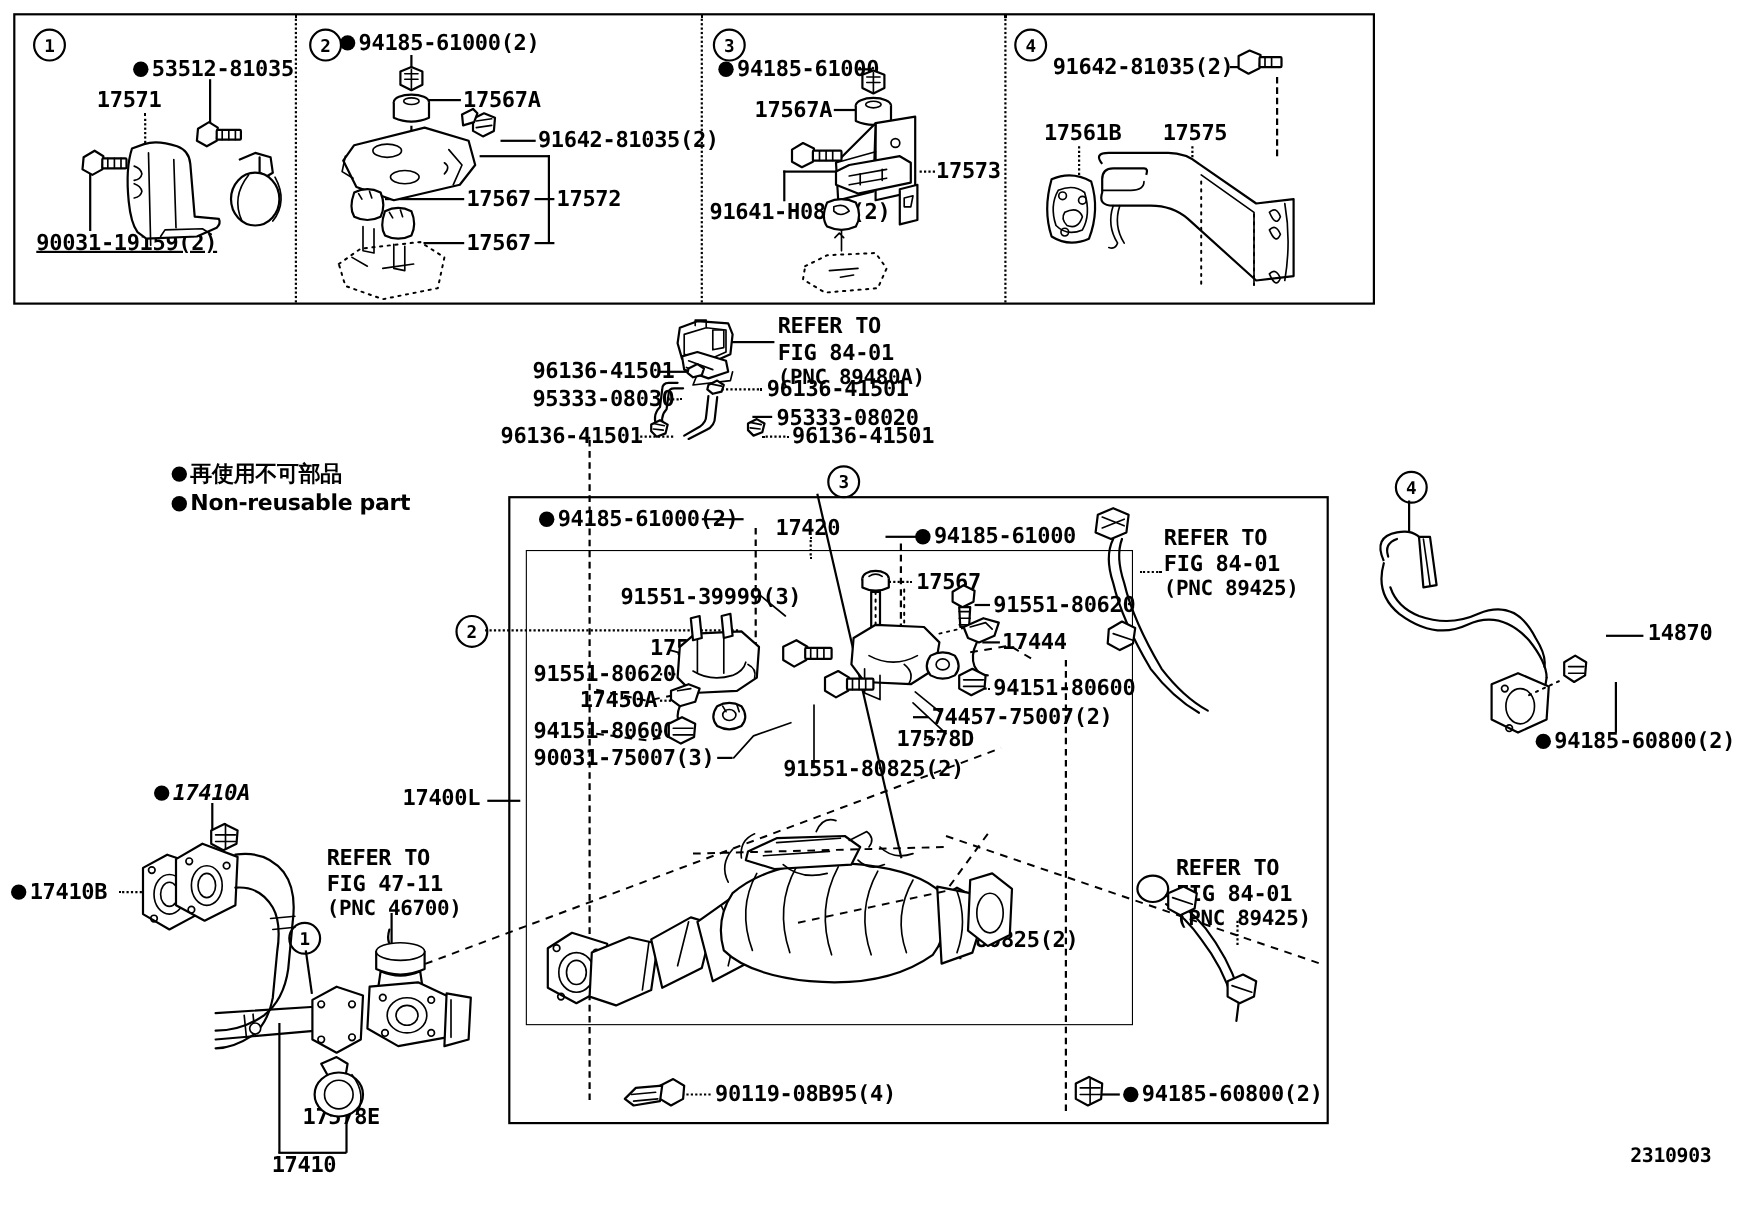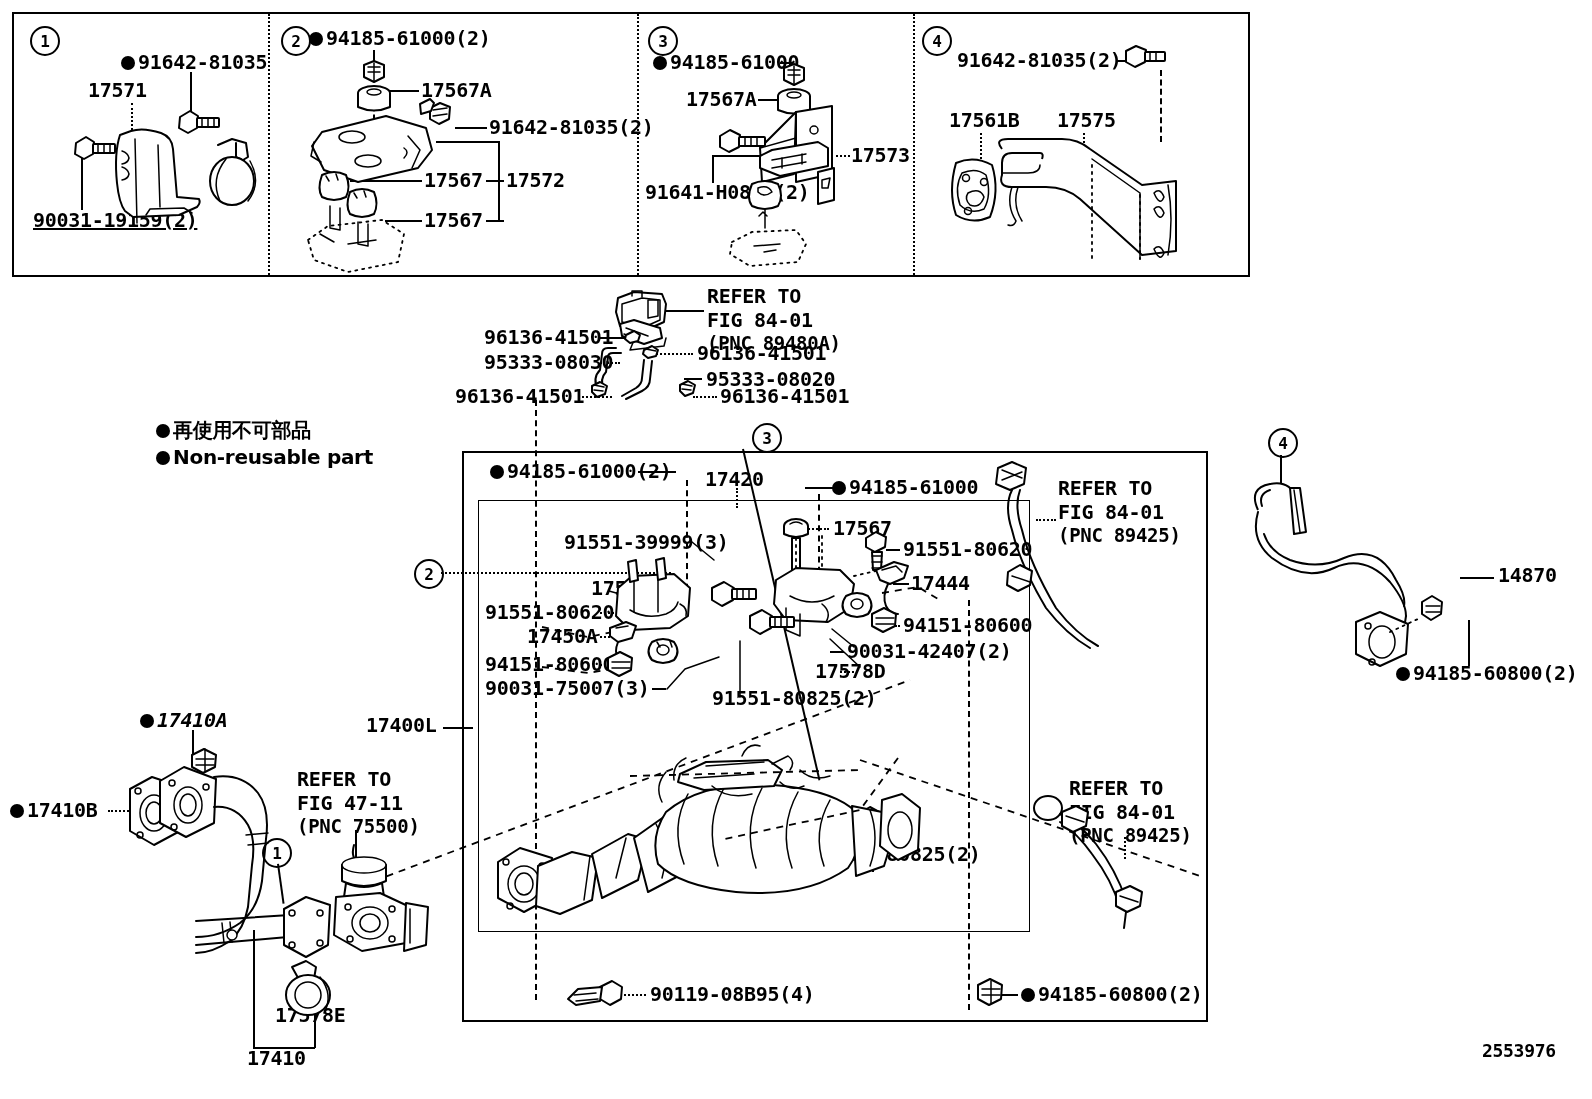--- a/index.html
+++ b/index.html
@@ -39,21 +39,21 @@
 <div class="bx" style="left:12px;top:12px;width:1238px;height:265px;"></div>
 <div class="bx-dot" style="left:268px;top:14px;width:0;height:261px;"></div>
 <div class="bx-dot" style="left:637px;top:14px;width:0;height:261px;"></div>
 <div class="bx-dot" style="left:913px;top:14px;width:0;height:261px;"></div>
 
 <div class="circ" style="left:30px;top:26px;">
     <span>1</span>
   </div>
 
 <div class="lbl" style="left:121px;top:52px;">
-  <span class="bullet"></span><span>91642-81035</span>
+  <span class="bullet"></span><span>53512-81035</span>
 </div>
 <div class="lbl" style="left:88px;top:80px;">17571</div>
 <div class="lbl" style="left:33px;top:210px;text-decoration:underline;">90031-19159(2)</div>
 
 <div class="ln v1px" style="left:190px;top:72px;width:1.6px;height:52px;"></div>
 <div class="dot-v" style="left:131px;top:103px;height:35px;"></div>
 <div class="ln v1px" style="left:81px;top:148px;width:1.6px;height:62px;"></div>
 
 <svg style="left:60px;top:105px;width:210px;height:130px;" viewBox="0 0 210 130">
 
@@ -310,21 +310,21 @@
 
 <div class="lbl" style="left:833px;top:518px;">17567</div>
 <div class="lbl" style="left:564px;top:532px;">91551-39999(3)</div>
 <div class="lbl" style="left:903px;top:539px;">91551-80620</div>
 <div class="lbl" style="left:591px;top:578px;">17577</div>
 <div class="lbl" style="left:911px;top:573px;">17444</div>
 <div class="lbl" style="left:485px;top:602px;">91551-80620</div>
 <div class="lbl" style="left:527px;top:626px;">17450A</div>
 <div class="lbl" style="left:903px;top:615px;">94151-80600</div>
 <div class="lbl" style="left:485px;top:654px;">94151-80600</div>
-<div class="lbl" style="left:847px;top:641px;">90031-42407(2)</div>
+<div class="lbl" style="left:847px;top:641px;">74457-75007(2)</div>
 <div class="lbl" style="left:485px;top:678px;">90031-75007(3)</div>
 <div class="lbl" style="left:815px;top:661px;">17578D</div>
 <div class="lbl" style="left:712px;top:688px;">91551-80825(2)</div>
 
 <div class="dot-h" style="left:805px;top:528px;width:24px;"></div>
 <div class="ln h1px" style="left:886px;top:549px;width:14px;height:1.6px;"></div>
 <div class="ln h1px" style="left:893px;top:583px;width:16px;height:1.6px;"></div>
 <div class="dot-h" style="left:880px;top:625px;width:20px;"></div>
 <div class="dot-h" style="left:600px;top:612px;width:18px;"></div>
 <div class="dot-h" style="left:600px;top:636px;width:18px;"></div>
@@ -557,21 +557,21 @@
 <div class="ln v1px" style="left:314px;top:1000px;width:1.6px;height:48px;"></div>
 
 <div class="circ" style="left:262px;top:838px;">
   <span>1</span>
   </div>
 <div class="ln" style="left:277px;top:864px;width:1.6px;height:40px;transform:rotate(-8deg);transform-origin:top center;"></div>
 
 <div class="lbl multi" style="left:297px;top:768px;">
   <div>REFER TO</div>
   <div>FIG 47-11</div>
-  <div style="font-size:19px;">(PNC 75500)</div>
+  <div style="font-size:19px;">(PNC 46700)</div>
 </div>
 <div class="ln v1px" style="left:355px;top:830px;width:1.6px;height:30px;"></div>
 
 <svg style="left:110px;top:745px;width:300px;height:220px;" viewBox="0 0 300 220">
 
   <path class="sf" d="M20 44 l22 -12 l30 10 l-2 44 l-26 14 l-24 -14 z"></path>
   <ellipse class="sf1" cx="44" cy="68" rx="14" ry="18"></ellipse>
   <ellipse class="s1" cx="44" cy="68" rx="8" ry="11"></ellipse>
   <circle class="s1" cx="28" cy="46" r="3"></circle>
   <circle class="s1" cx="62" cy="50" r="3"></circle>
@@ -618,13 +618,13 @@
   <ellipse class="sf1" cx="40" cy="78" rx="18" ry="16"></ellipse>
   <ellipse class="s1" cx="40" cy="78" rx="10" ry="9"></ellipse>
   <circle class="s1" cx="18" cy="62" r="3"></circle>
   <circle class="s1" cx="62" cy="64" r="3"></circle>
   <circle class="s1" cx="20" cy="94" r="3"></circle>
   <circle class="s1" cx="62" cy="94" r="3"></circle>
   <path class="sf" d="M76 58 l22 4 l-2 38 l-22 6 z"></path>
   <path class="s1" d="M80 64 l0 34"></path>
 </svg>
 
-<div class="lbl" style="left:1482px;top:1042px;font-size:18px;">2553976</div>
+<div class="lbl" style="left:1482px;top:1042px;font-size:18px;">2310903</div>
 
 </body></html>

